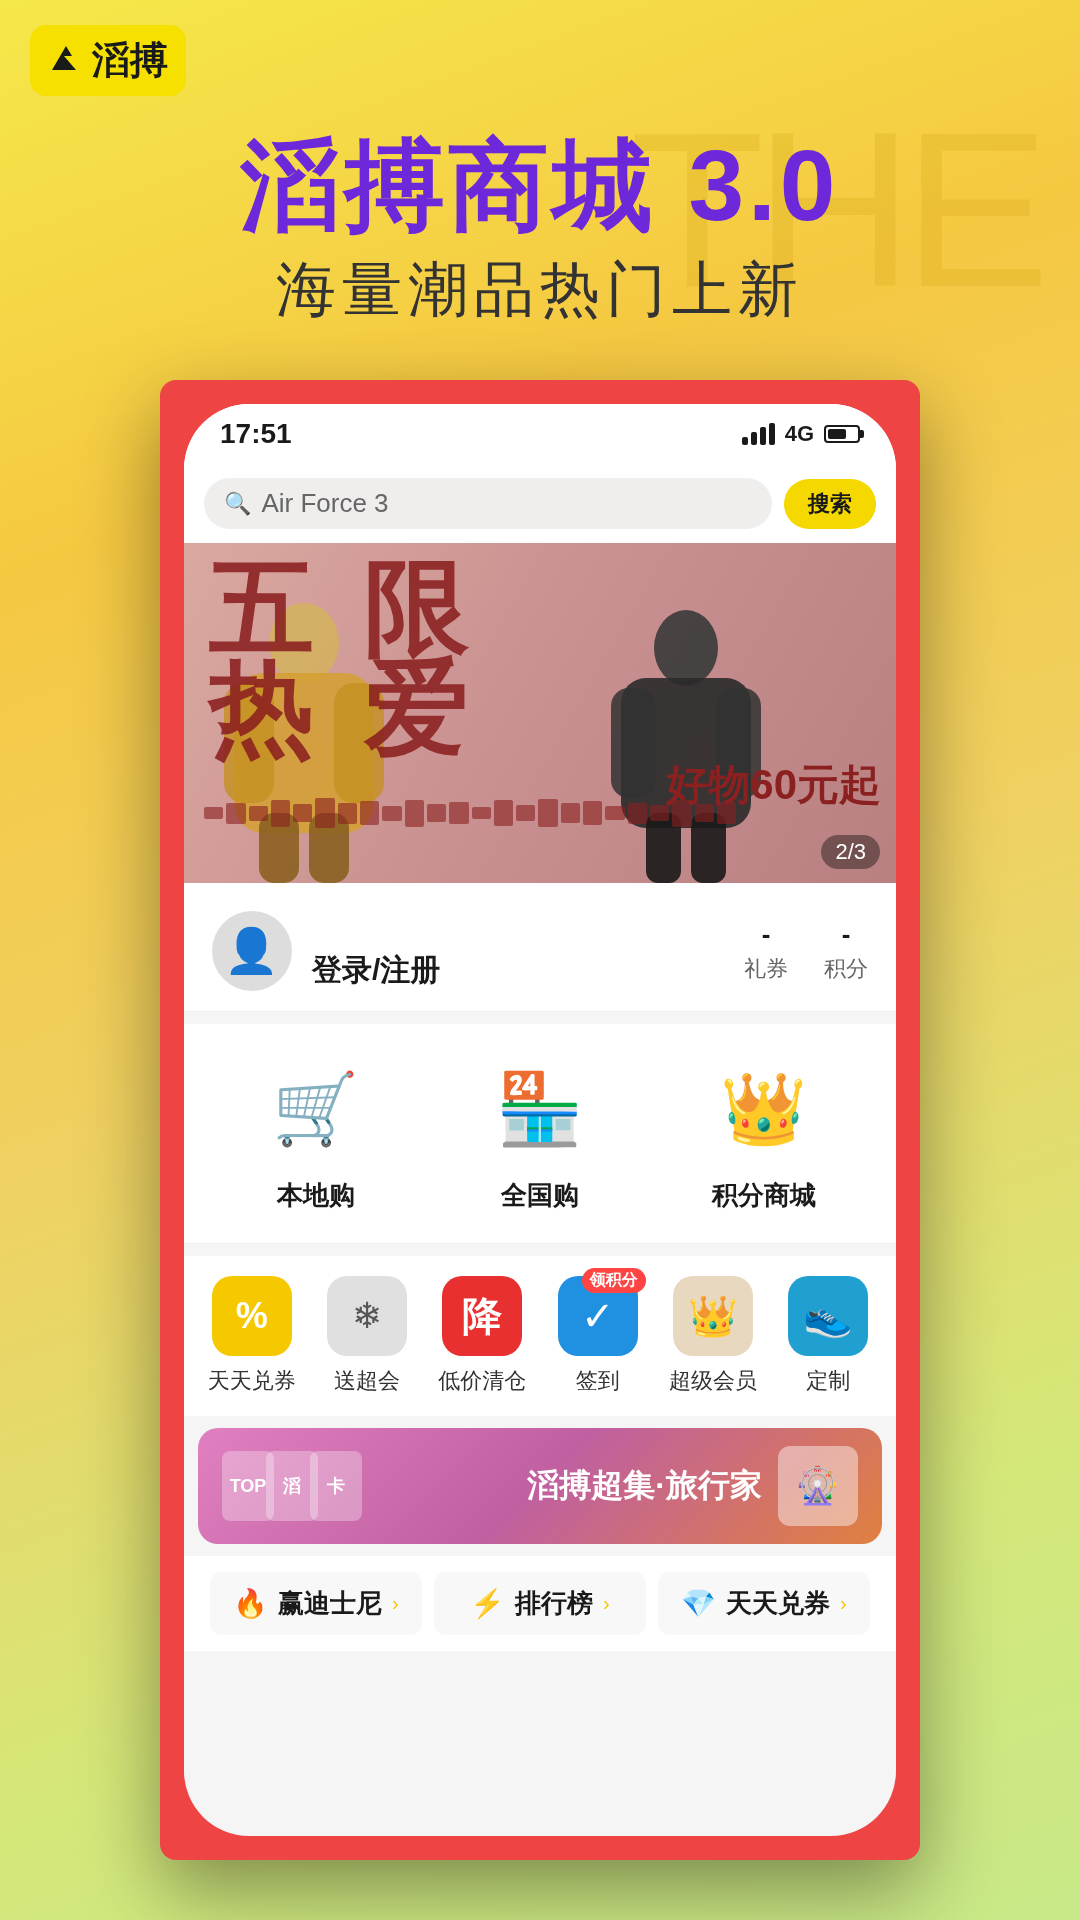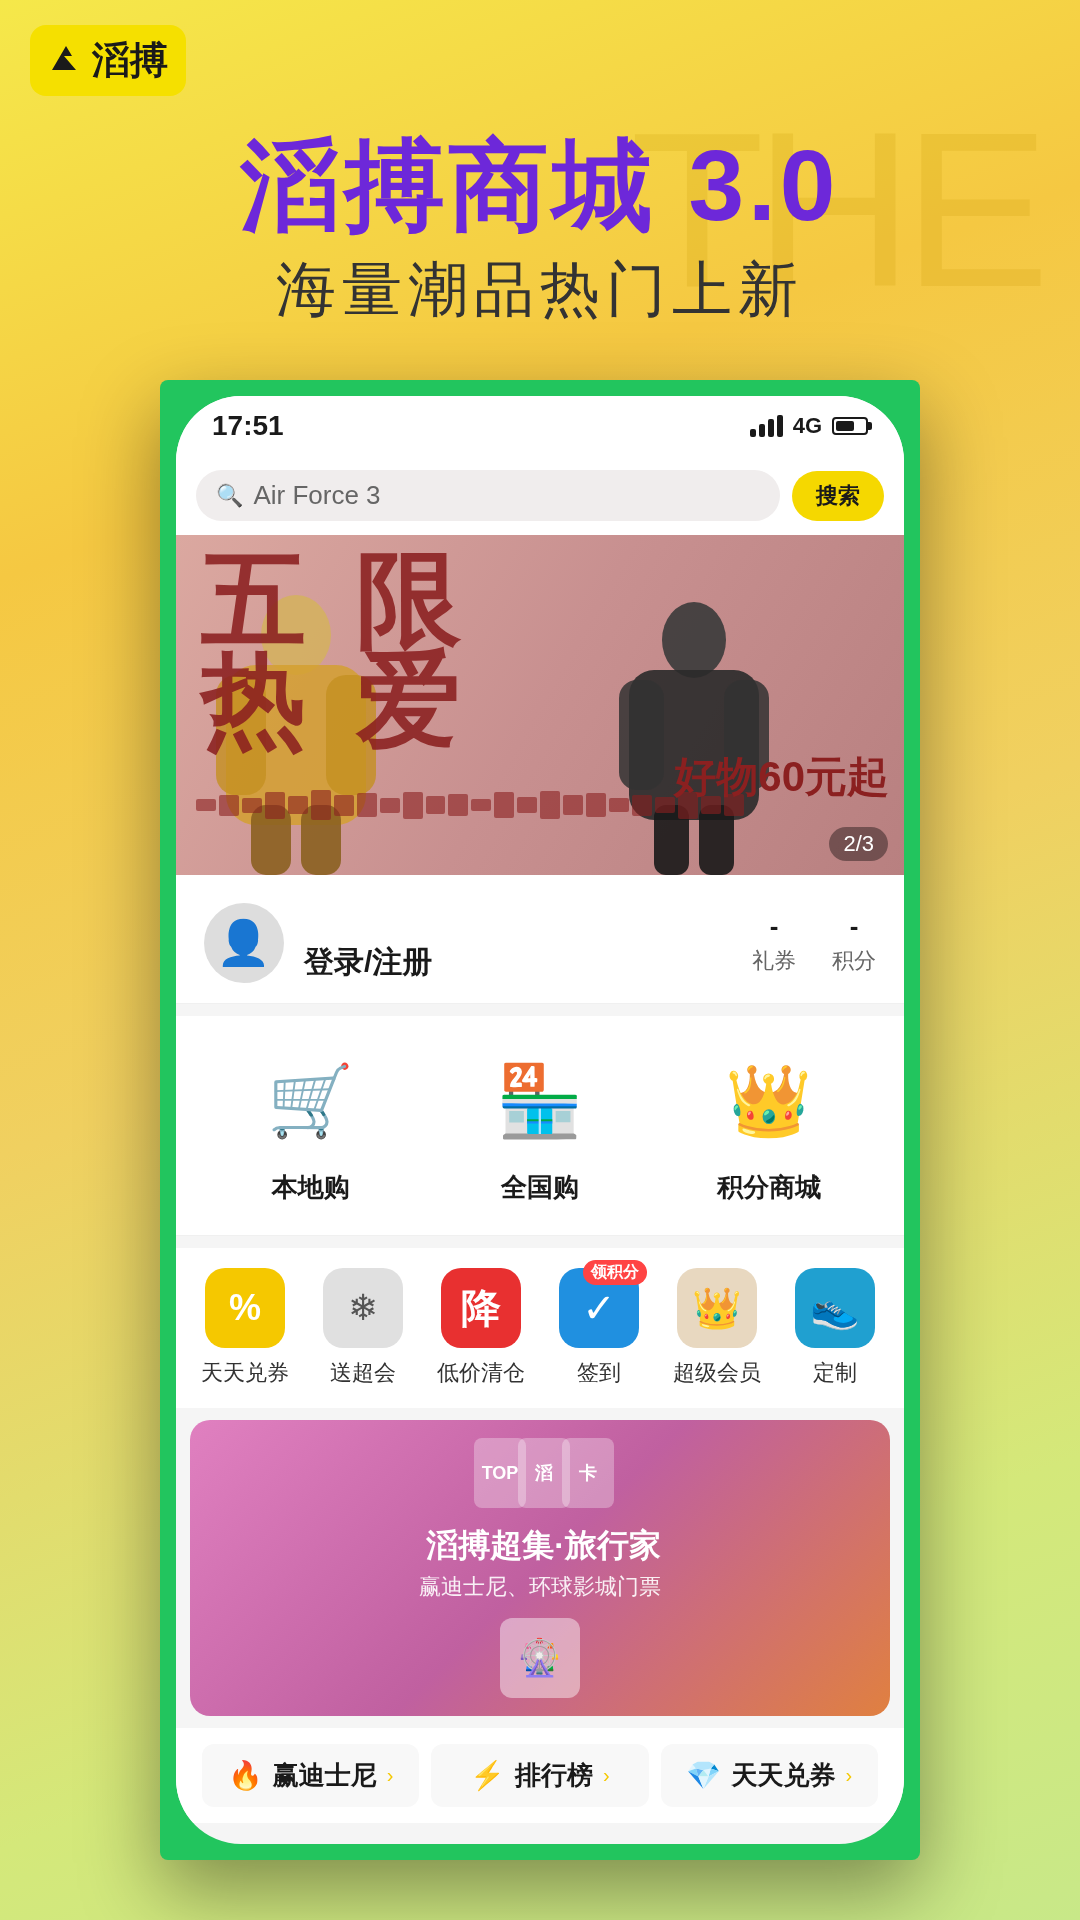--- a/index.html
+++ b/index.html
@@ -79,23 +79,23 @@
       top: 380px;
       left: 50%;
       transform: translateX(-50%);
       width: 760px;
       height: 1480px;
       z-index: 10;
     }
     .phone-frame {
       width: 100%;
       height: 100%;
-      background: #22c55e;
-      border-radius: 8px;
-      padding: 16px;
+      background: #ef4444;
+      border-radius: 16px;
+      padding: 24px;
       box-shadow: 0 30px 80px rgba(0,0,0,0.4);
       position: relative;
     }
     .phone-screen {
       width: 100%;
       height: 100%;
       background: #f5f5f5;
       border-radius: 65px;
       overflow: hidden;
       position: relative;
@@ -364,21 +364,20 @@
     
     .banner-strip {
       background: linear-gradient(135deg, #e080c0, #c060a0, #e08040);
       margin: 12px 14px;
       border-radius: 20px;
       padding: 18px 24px;
       display: flex;
       align-items: center;
       gap: 16px;
       min-height: 100px;
-      flex-direction: column;
     }
     .banner-strip-cards {
       display: flex;
       gap: -4px;
     }
     .strip-card {
       width: 52px;
       height: 70px;
       background: rgba(255,255,255,0.3);
       border-radius: 8px;
@@ -627,21 +626,20 @@
       </div>
 
       <div class="banner-strip">
         <div class="banner-strip-cards">
           <div class="strip-card">TOP</div>
           <div class="strip-card">滔</div>
           <div class="strip-card">卡</div>
         </div>
         <div class="banner-strip-text">
           <div class="strip-title">滔搏超集·旅行家</div>
-          <div class="strip-subtitle">赢迪士尼、环球影城门票</div>
         </div>
         <div class="strip-right-img">
           <svg width="80" height="80" viewBox="0 0 80 80">
             <rect width="80" height="80" rx="12" fill="rgba(255,255,255,0.3)"></rect>
             <text x="40" y="52" text-anchor="middle" font-size="36" fill="white">🎡</text>
           </svg>
         </div>
       </div>
 
       <div class="flash-sale-bar">

